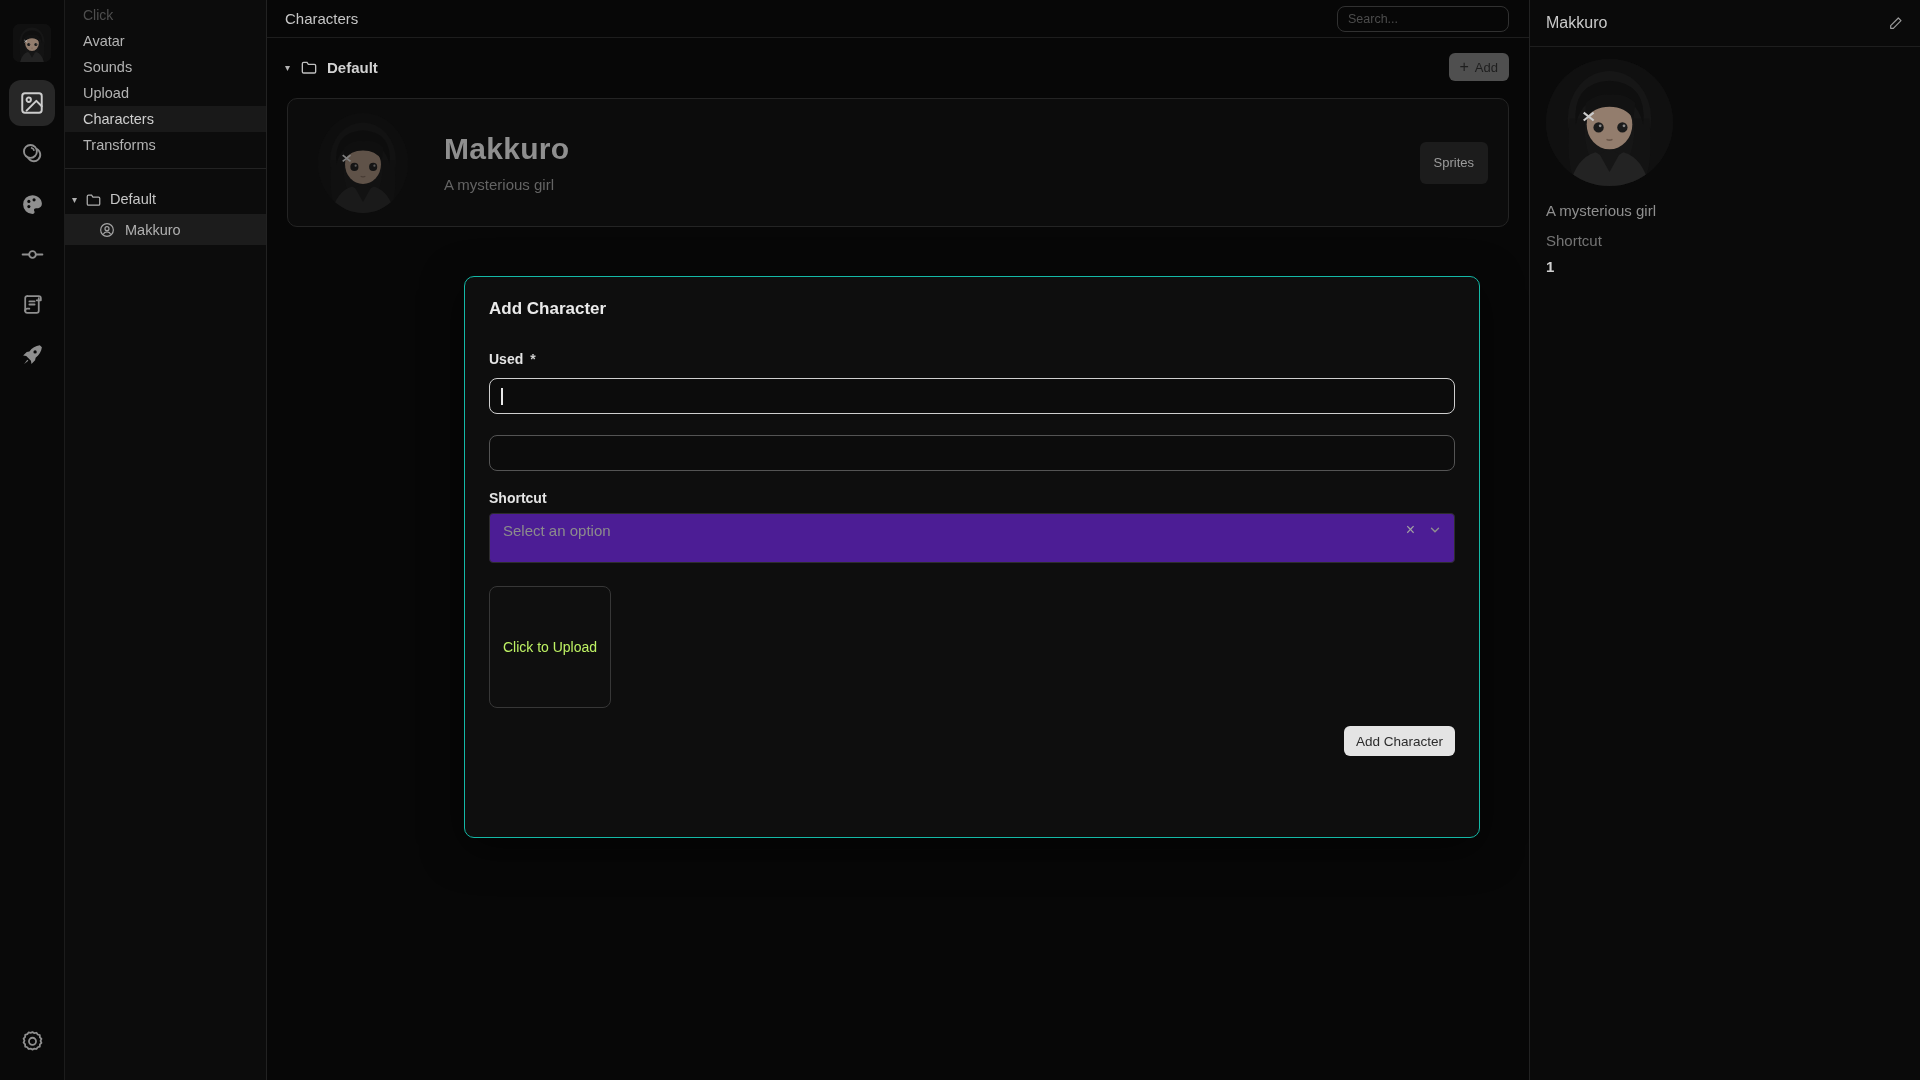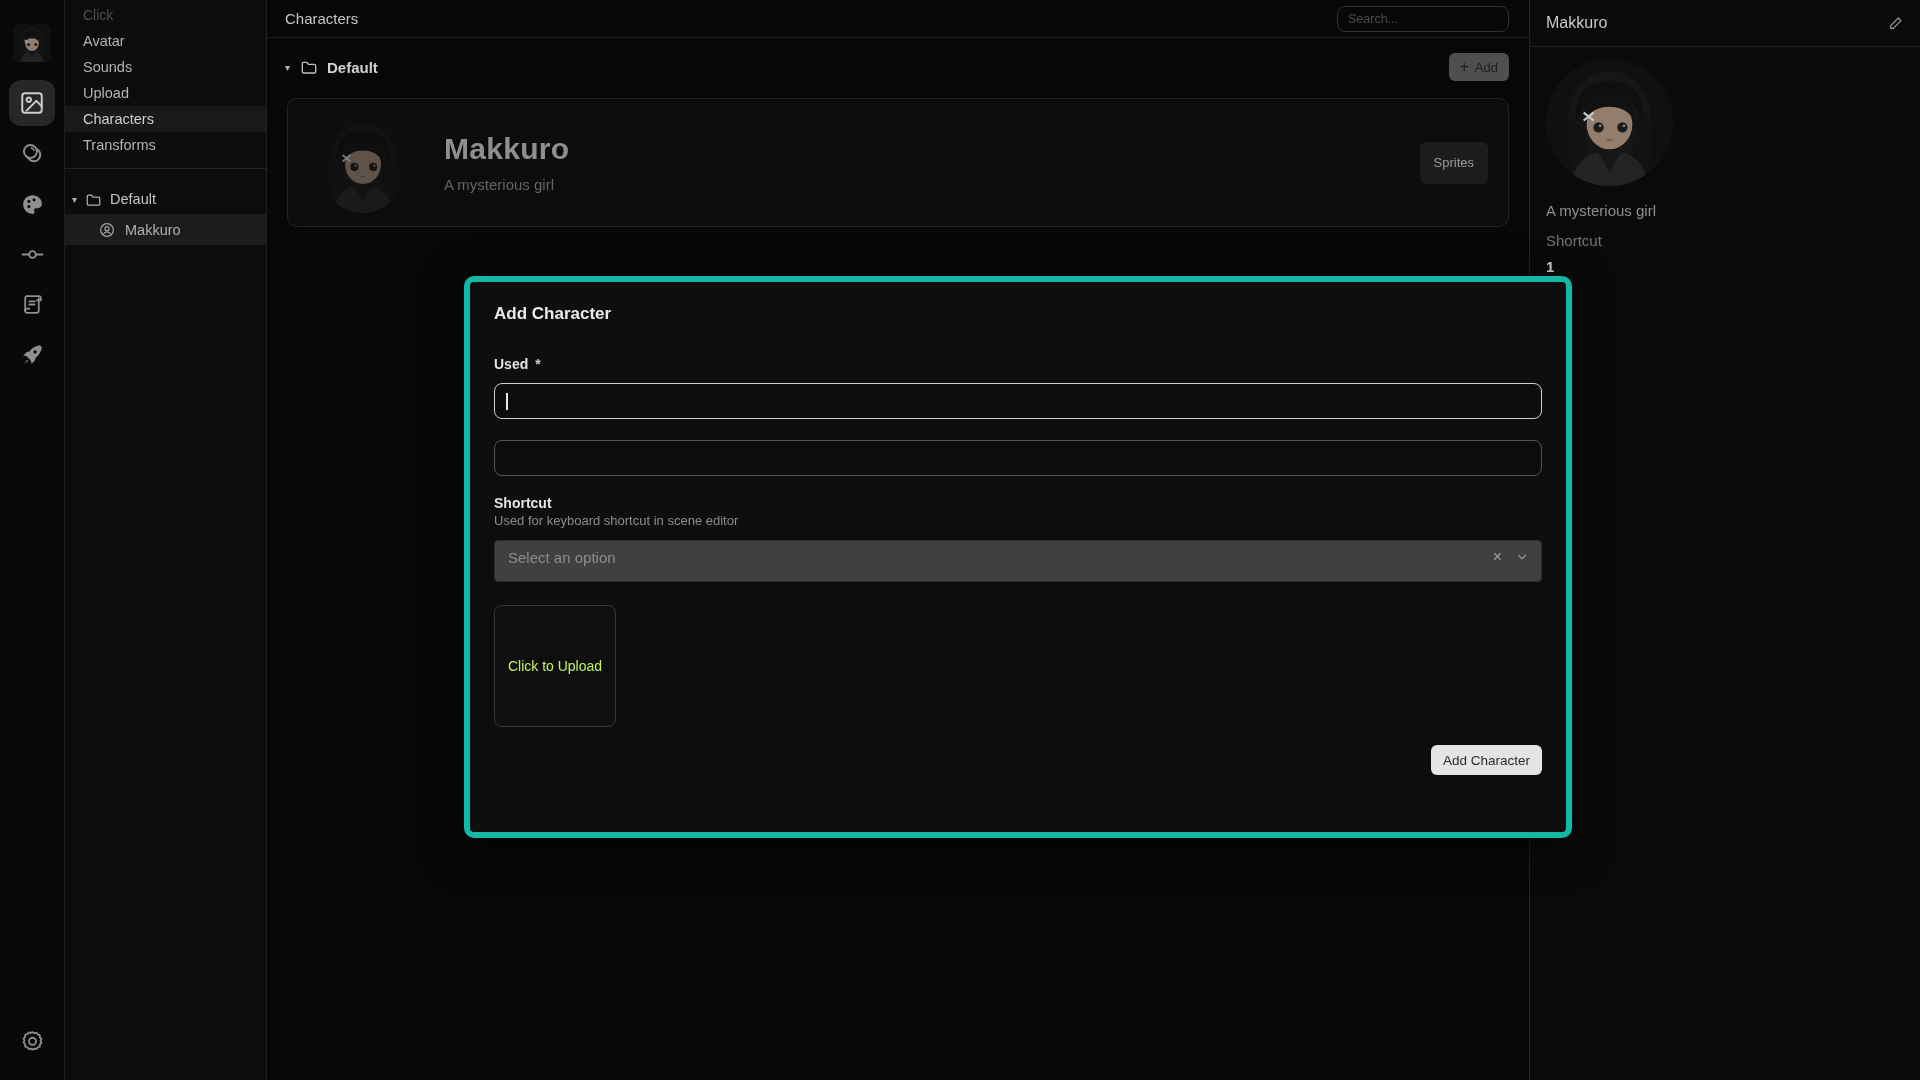--- a/index.html
+++ b/index.html
@@ -45,34 +45,34 @@
   .card{margin:12px 20px 0 20px;height:127px;border:1px solid #242424;border-radius:10px;background:#0c0c0c;
     display:flex;align-items:center;}
   .card-avatar{margin-left:30px;width:90px;height:100px;border-radius:50% / 50%;overflow:hidden;opacity:.62;flex:0 0 90px;background:#101010;}
   .card-text{margin-left:36px;}
   .card-name{font-size:30px;font-weight:bold;color:#8f8f8f;letter-spacing:.3px;}
   .card-desc{margin-top:10px;font-size:15px;color:#646464;}
   .sprites-btn{margin-left:auto;margin-right:20px;height:42px;padding:0 14px;background:#1c1c1c;border:none;
     border-radius:6px;color:#9c9c9c;font-size:13px;font-family:"Liberation Sans",sans-serif;}
 
   
-  .modal{position:fixed;left:464px;top:276px;width:1108px;height:562px;background:#0e0e0e;
-    border:6px solid #14b8a6;border-radius:10px;box-shadow:0 10px 40px rgba(0,0,0,.6);
+  .modal{position:fixed;left:464px;top:276px;width:1016px;height:562px;background:#0e0e0e;
+    border:1px solid #14b8a6;border-radius:10px;box-shadow:0 10px 40px rgba(0,0,0,.6);
     padding:22px 24px;box-sizing:border-box;z-index:10;}
   .modal-title{font-size:17px;font-weight:bold;color:#eaeaea;margin-bottom:32px;}
   .f-label{font-size:14px;font-weight:bold;color:#e4e4e4;margin-bottom:11px;display:flex;align-items:center;}
   .f-label .req{margin-left:7px;color:#cfcfcf;font-weight:bold;}
   .t-input{height:36px;border-radius:8px;background:#0c0c0c;display:flex;align-items:center;padding:0 11px;box-sizing:border-box;}
   .t-input.focused{border:1px solid #cfcfcf;margin-bottom:21px;}
   .t-input.plain{border:1px solid #545454;margin-bottom:19px;}
   .caret-bar{width:1.5px;height:17px;background:#e8e8e8;animation:blink 1s steps(1) infinite;}
   @keyframes blink{50%{opacity:0;}}
   .f-help{font-size:13px;color:#8d8d8d;margin:-5px 0 12px 0;}
-  .select{height:32px;border:1px solid #2d2d2d;border-radius:4px;background:#404040;display:flex;align-items:center;
-    padding:0 12px 8px 13px;margin-bottom:23px;}
+  .select{height:32px;border:1px solid #2d2d2d;border-radius:4px;background:#4c1d95;display:flex;align-items:center;
+    padding:0 12px 16px 13px;margin-bottom:23px;}
   .select-value{font-size:15px;color:#8c8c8c;}
   .select-icons{margin-left:auto;display:flex;align-items:center;gap:13px;}
   .sel-x{color:#a2a2a2;font-size:16px;line-height:1;cursor:pointer;}
   .sel-chev{color:#8f8f8f;cursor:pointer;display:flex;}
   .upload{width:120px;height:120px;border:1px solid #373737;border-radius:8px;background:#0f0f0f;
     display:flex;align-items:center;justify-content:center;margin-bottom:18px;}
   .upload-label{font-size:14px;color:#bef264;}
   .modal-footer{display:flex;justify-content:flex-end;margin-top:12px;}
   .submit-btn{height:30px;padding:0 12px;background:#e4e4e4;color:#2b2b2b;border:none;border-radius:6px;
     font-size:13.5px;font-family:"Liberation Sans",sans-serif;}
@@ -291,21 +291,20 @@
   </div>
   <div class="t-input focused">
     <span class="caret-bar"></span>
   </div>
 
   <div class="t-input plain"></div>
 
   <div class="f-label" style="margin-bottom:7px">
     <span>Shortcut</span>
   </div>
-  <div class="f-help">Used for keyboard shortcut in scene editor</div>
   <div class="select">
     <span class="select-value">Select an option</span>
     <span class="select-icons">
       <span class="sel-x">×</span>
       <span class="sel-chev">
         <svg width="14" height="14" viewBox="0 0 24 24" fill="none" stroke="currentColor" stroke-width="2.4" stroke-linecap="round">
           <path d="M6 9l6 6 6-6"></path>
         </svg>
       </span>
     </span>

